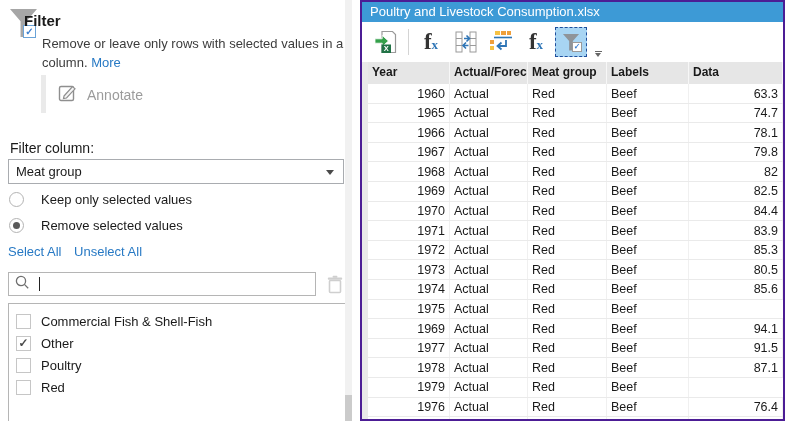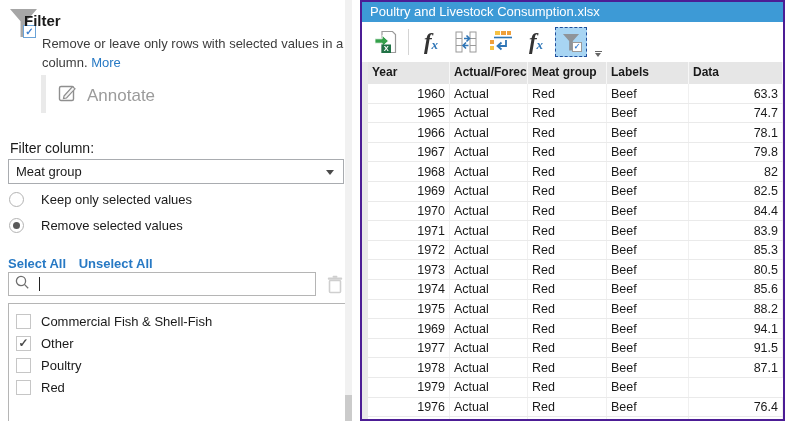--- a/index.html
+++ b/index.html
@@ -13,33 +13,33 @@
     -webkit-clip-path:polygon(0 0,100% 0,61% 44%,61% 100%,39% 100%,39% 44%);
     clip-path:polygon(0 0,100% 0,61% 44%,61% 100%,39% 100%,39% 44%); }
   .funnel-check { position:absolute; left:23px; top:25px; width:13px; height:13px; background:#fff;
     border:1px solid #6aa3d8; color:#3a7fd0; font-size:10px; line-height:11px; text-align:center; font-weight:bold; }
 
   .lp-title { position:absolute; left:24px; top:12px; font-size:15px; font-weight:bold; }
   .lp-desc { position:absolute; left:42px; top:34px; width:312px; font-size:13px; color:#3c3c3c; line-height:19px; }
   .link { color:#2779c4; text-decoration:none; cursor:pointer; }
 
   .annotate-bar { position:absolute; left:41px; top:75px; width:5px; height:38px; background:#eaeaea; }
-  .annotate-btn { position:absolute; left:58px; top:83px; display:flex; align-items:center; gap:9px; color:#9b9b9b; font-size:17px; }
+  .annotate-btn { position:absolute; left:58px; top:83px; display:flex; align-items:center; gap:9px; color:#9b9b9b; font-size:14px; }
 
   .lp-label { position:absolute; left:10px; top:140px; font-size:14px;text-align:right; }
   .lp-select { position:absolute; left:8px; top:159px; width:336px; height:25px; border:1px solid #a9acb0;
     background:#fff; font-size:13px; padding-left:7px; display:flex; align-items:center; }
   .caret-down { position:absolute; right:9px; top:10px; width:0; height:0;
     border-left:4px solid transparent; border-right:4px solid transparent; border-top:5px solid #4a4a4a; }
 
   .radio-row { position:absolute; left:9px; display:flex; align-items:center; gap:17px; font-size:13px; }
   .radio { width:15px; height:15px; border-radius:50%; border:1px solid #b3b3b3; background:#fff; position:relative; }
   .radio.sel::after { content:""; position:absolute; left:3px; top:3px; width:7px; height:7px; border-radius:50%; background:#5a5a5a; }
 
-  .lp-links { position:absolute; left:8px; top:256px; font-size:13px;font-weight:bold; }
+  .lp-links { position:absolute; left:8px; top:244px; font-size:13px; }
   .lp-links span { margin-right:9px; }
 
   .search-box { position:absolute; left:8px; top:272px; width:308px; height:24px; border:1px solid #b5b5b5;
     background:#fff; display:flex; align-items:center; padding-left:5px; }
   .cursor-line { width:1px; height:14px; background:#222; margin-left:8px; }
   .trash { position:absolute; left:325px; top:274px; }
 
   .listbox { position:absolute; left:8px; top:303px; width:338px; height:120px; border:1px solid #b5b5b5; background:#fff; padding-top:6px; }
   .val-row { height:22px; display:flex; align-items:center; gap:10px; padding-left:7px; font-size:13px; }
   .cb { width:15px; height:15px; border:1px solid #c6c6c6; background:#fff; font-size:12px; line-height:13px;
@@ -49,21 +49,21 @@
   .lp-scroll-thumb { position:absolute; left:0; bottom:0; width:7px; height:26px; background:#cbcbcb; }
 
   
   #right-panel { position:absolute; left:360px; top:0; width:425px; height:421px;
     border:2px solid #4c1d95; background:#fff; }
   .titlebar { height:20px; background:#3d9ad6; color:#fff; font-size:13px; line-height:20px; padding-left:8px;
     white-space:nowrap; overflow:hidden; }
   .toolbar { height:40px; display:flex; align-items:center; padding-left:8px; }
   .tbtn { width:32px; height:30px; display:flex; align-items:center; justify-content:center; margin-right:3px; position:relative; }
   .tsep { width:1px; height:26px; background:#d4d4d4; margin:0 6px 0 3px; }
-  .fx { font-family:"Liberation Serif", serif; font-style:italic; }
+  .fx { font-family:"Liberation Serif", serif; }
   .fx .f { font-size:23px; color:#333; font-weight:bold; }
   .fx .x { font-size:13px; color:#2e75b6; font-weight:bold; }
   .tbtn.selected { background:#a8d5f3; border:1px dashed #1f4e9c; }
   .funnel-sm { width:17px; height:17px; background:#8f9499;
     -webkit-clip-path:polygon(0 0,100% 0,61% 44%,61% 100%,39% 100%,39% 44%);
     clip-path:polygon(0 0,100% 0,61% 44%,61% 100%,39% 100%,39% 44%); }
   .funnel-sm-check { position:absolute; right:4px; bottom:4px; width:10px; height:10px; background:#fff;
     border:1px solid #999; color:#3a7fd0; font-size:8px; line-height:8px; text-align:center; font-weight:bold; }
   .overflow-btn { width:12px; align-self:flex-end; margin-bottom:5px; margin-left:2px; text-align:center; }
   .overflow-btn .bar { width:7px; height:1px; background:#666; margin:0 auto 1px auto; }
@@ -313,21 +313,20 @@
             <div class="c col-actual">Actual</div>
             <div class="c col-meat">Red</div>
             <div class="c col-labels">Beef</div>
             <div class="c col-data ra">85.6</div>
           </div>
           <div class="grid-row">
             <div class="c col-year ra">1975</div>
             <div class="c col-actual">Actual</div>
             <div class="c col-meat">Red</div>
             <div class="c col-labels">Beef</div>
-            <div class="c col-data ra">88.2</div>
           </div>
           <div class="grid-row">
             <div class="c col-year ra">1969</div>
             <div class="c col-actual">Actual</div>
             <div class="c col-meat">Red</div>
             <div class="c col-labels">Beef</div>
             <div class="c col-data ra">94.1</div>
           </div>
           <div class="grid-row">
             <div class="c col-year ra">1977</div>

